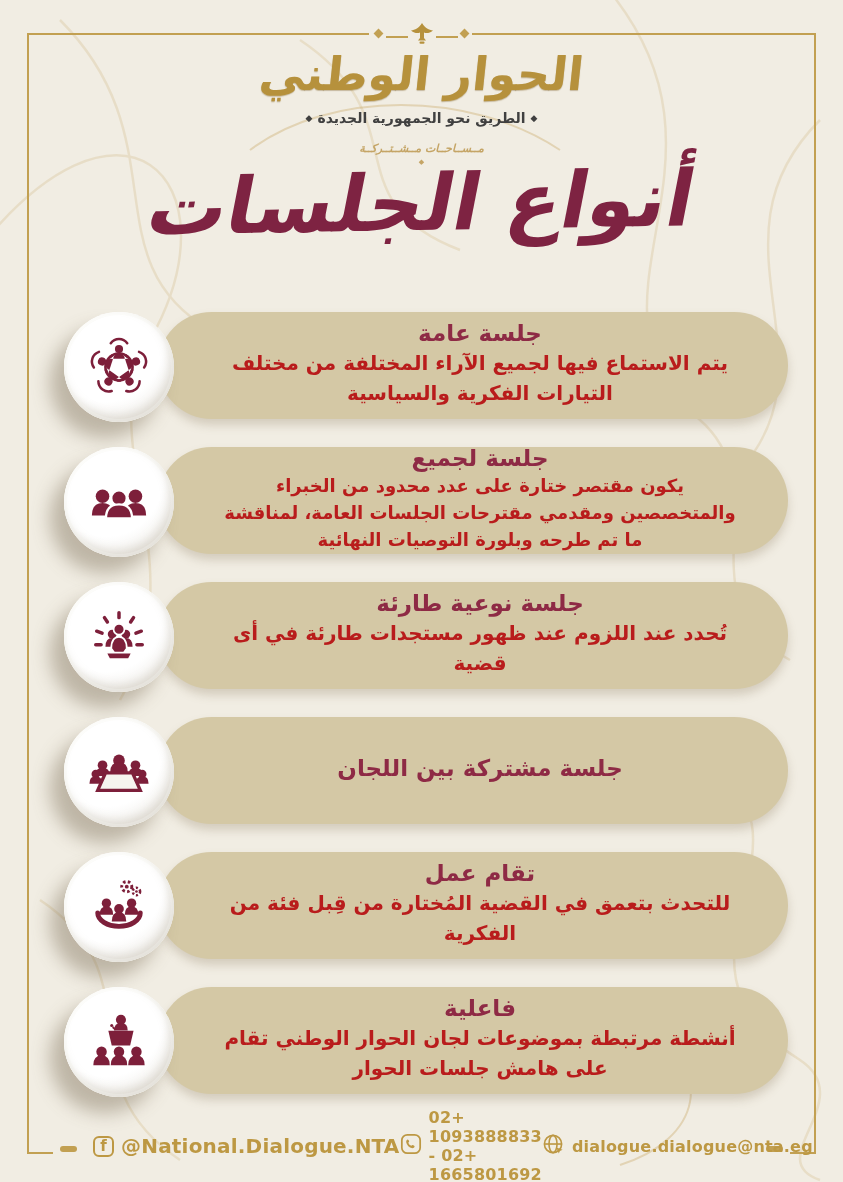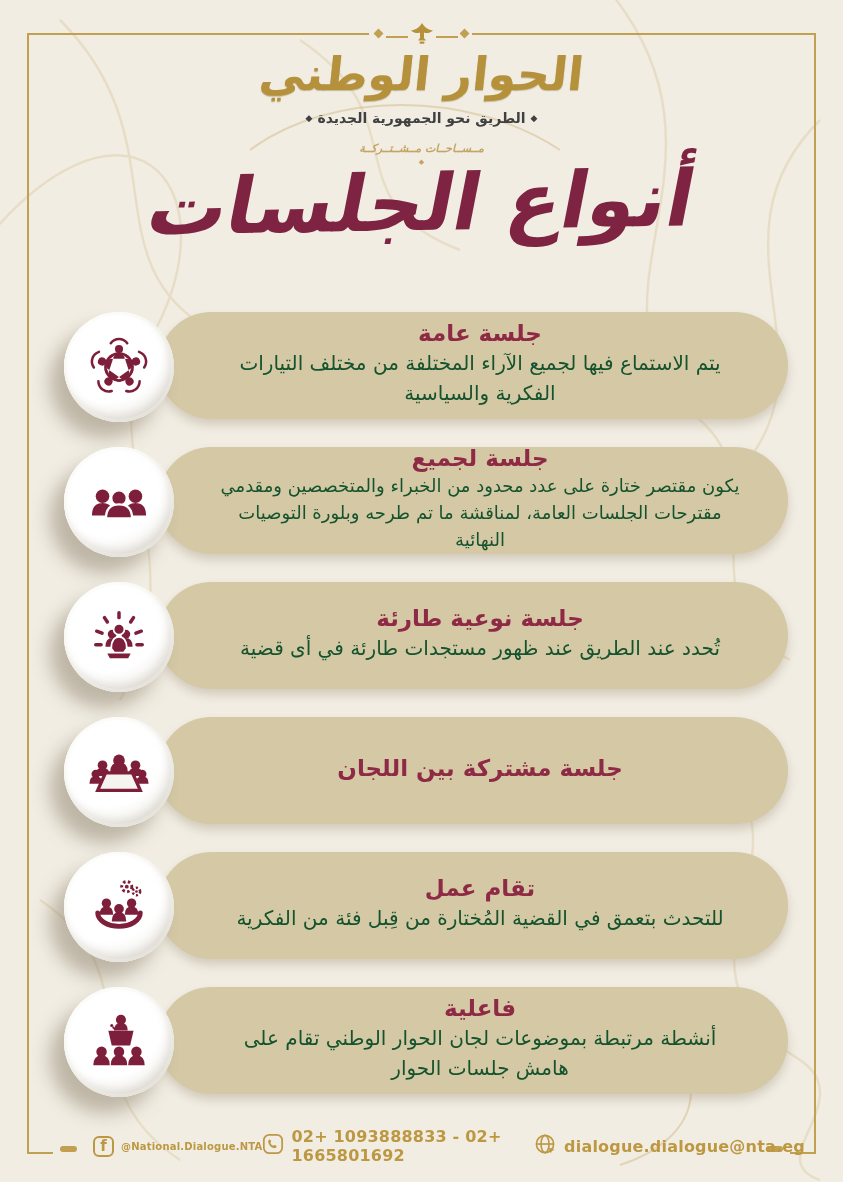--- a/index.html
+++ b/index.html
@@ -53,36 +53,36 @@
     display:flex; flex-direction:column; justify-content:center; align-items:center;
     padding:6px 44px 10px 58px;
     box-shadow:0 6px 10px rgba(135,120,90,.28);
   }
   .pill::after {
     content:""; position:absolute; left:-30px; top:50%; transform:translateY(-50%);
     border-top:24px solid transparent; border-bottom:24px solid transparent;
     border-right:40px solid #d4c8a5;
   }
   .card-title { font-size:23px; font-weight:bold; color:#8e2a45; line-height:1.25; }
-  .card-body  { font-size:20px; font-weight:normal; color:#14532d; line-height:1.5; text-align:center; max-width:560px; }
+  .card-body  { font-size:20px; font-weight:bold; color:#b91c1c; line-height:1.5; text-align:center; max-width:560px; }
   .card-body.small { font-size:18px; max-width:600px; }
   .badge {
     position:relative; z-index:2; width:110px; height:110px; margin-right:-16px; flex:0 0 110px;
     background:radial-gradient(circle at 38% 30%, #ffffff 55%, #f1efeb 80%, #e3dfd8 100%);
     border-radius:50%;
     box-shadow:-14px 16px 18px rgba(120,105,82,.42), inset -4px -6px 10px rgba(160,150,130,.28), inset 0 0 0 3px #fdfdfb;
     display:flex; align-items:center; justify-content:center;
   }
   .badge svg { width:62px; height:62px; }
   
   .footer { position:absolute; top:1127px; left:93px; width:712px; height:38px;
     display:flex; align-items:center; justify-content:space-between; direction:ltr; }
   .f-item { display:flex; align-items:center; gap:7px; color:#bd9843; font-weight:bold; }
   .f-item .txt { font-size:16px; letter-spacing:.2px; }
-  .f-item .txt.fb { font-size:10px;text-align:center; }
+  .f-item .txt.fb { font-size:20px;text-align:center; }
   .fb-box { width:21px; height:21px; border:2px solid #bd9843; border-radius:6px;
     display:flex; align-items:center; justify-content:center; font-size:15px; font-weight:bold; color:#bd9843; }
 </style>
 </head>
 <body>
 
 <svg class="watermark" viewBox="0 0 843 1182">
   <g fill="none" stroke="#b98f3a" stroke-width="2.5" opacity="0.16">
     <path d="M-30 260 C 120 60, 240 180, 150 340 C 90 450, 200 560, 120 700"></path>
     <path d="M60 20 C 180 140, 90 260, 210 330"></path>
@@ -169,21 +169,21 @@
         <path d="M38 46 q0-13 11-13 q11 0 11 13 z"></path>
         <circle cx="32" cy="28" r="8" stroke="#ffffff" stroke-width="2.4"></circle>
         <path d="M18.5 49 q0-14.5 13.5-14.5 q13.5 0 13.5 14.5 z" stroke="#ffffff" stroke-width="2.4"></path>
       </svg>
     </div>
   </div>
 
   <div class="card-row">
     <div class="pill">
       <div class="card-title">جلسة نوعية طارئة</div>
-      <div class="card-body">تُحدد عند الطريق عند ظهور مستجدات طارئة في أى قضية</div>
+      <div class="card-body">تُحدد عند اللزوم عند ظهور مستجدات طارئة في أى قضية</div>
     </div>
     <div class="badge">
       <svg viewBox="0 0 64 64" fill="#7d1f3a">
         <g stroke="#7d1f3a" stroke-width="3.6" stroke-linecap="round">
           <line x1="32" y1="7" x2="32" y2="12"></line>
           <line x1="17" y1="12" x2="20" y2="16.5"></line>
           <line x1="47" y1="12" x2="44" y2="16.5"></line>
           <line x1="9" y1="26" x2="14.5" y2="28"></line>
           <line x1="55" y1="26" x2="49.5" y2="28"></line>
           <line x1="8" y1="40" x2="13.5" y2="40"></line>

